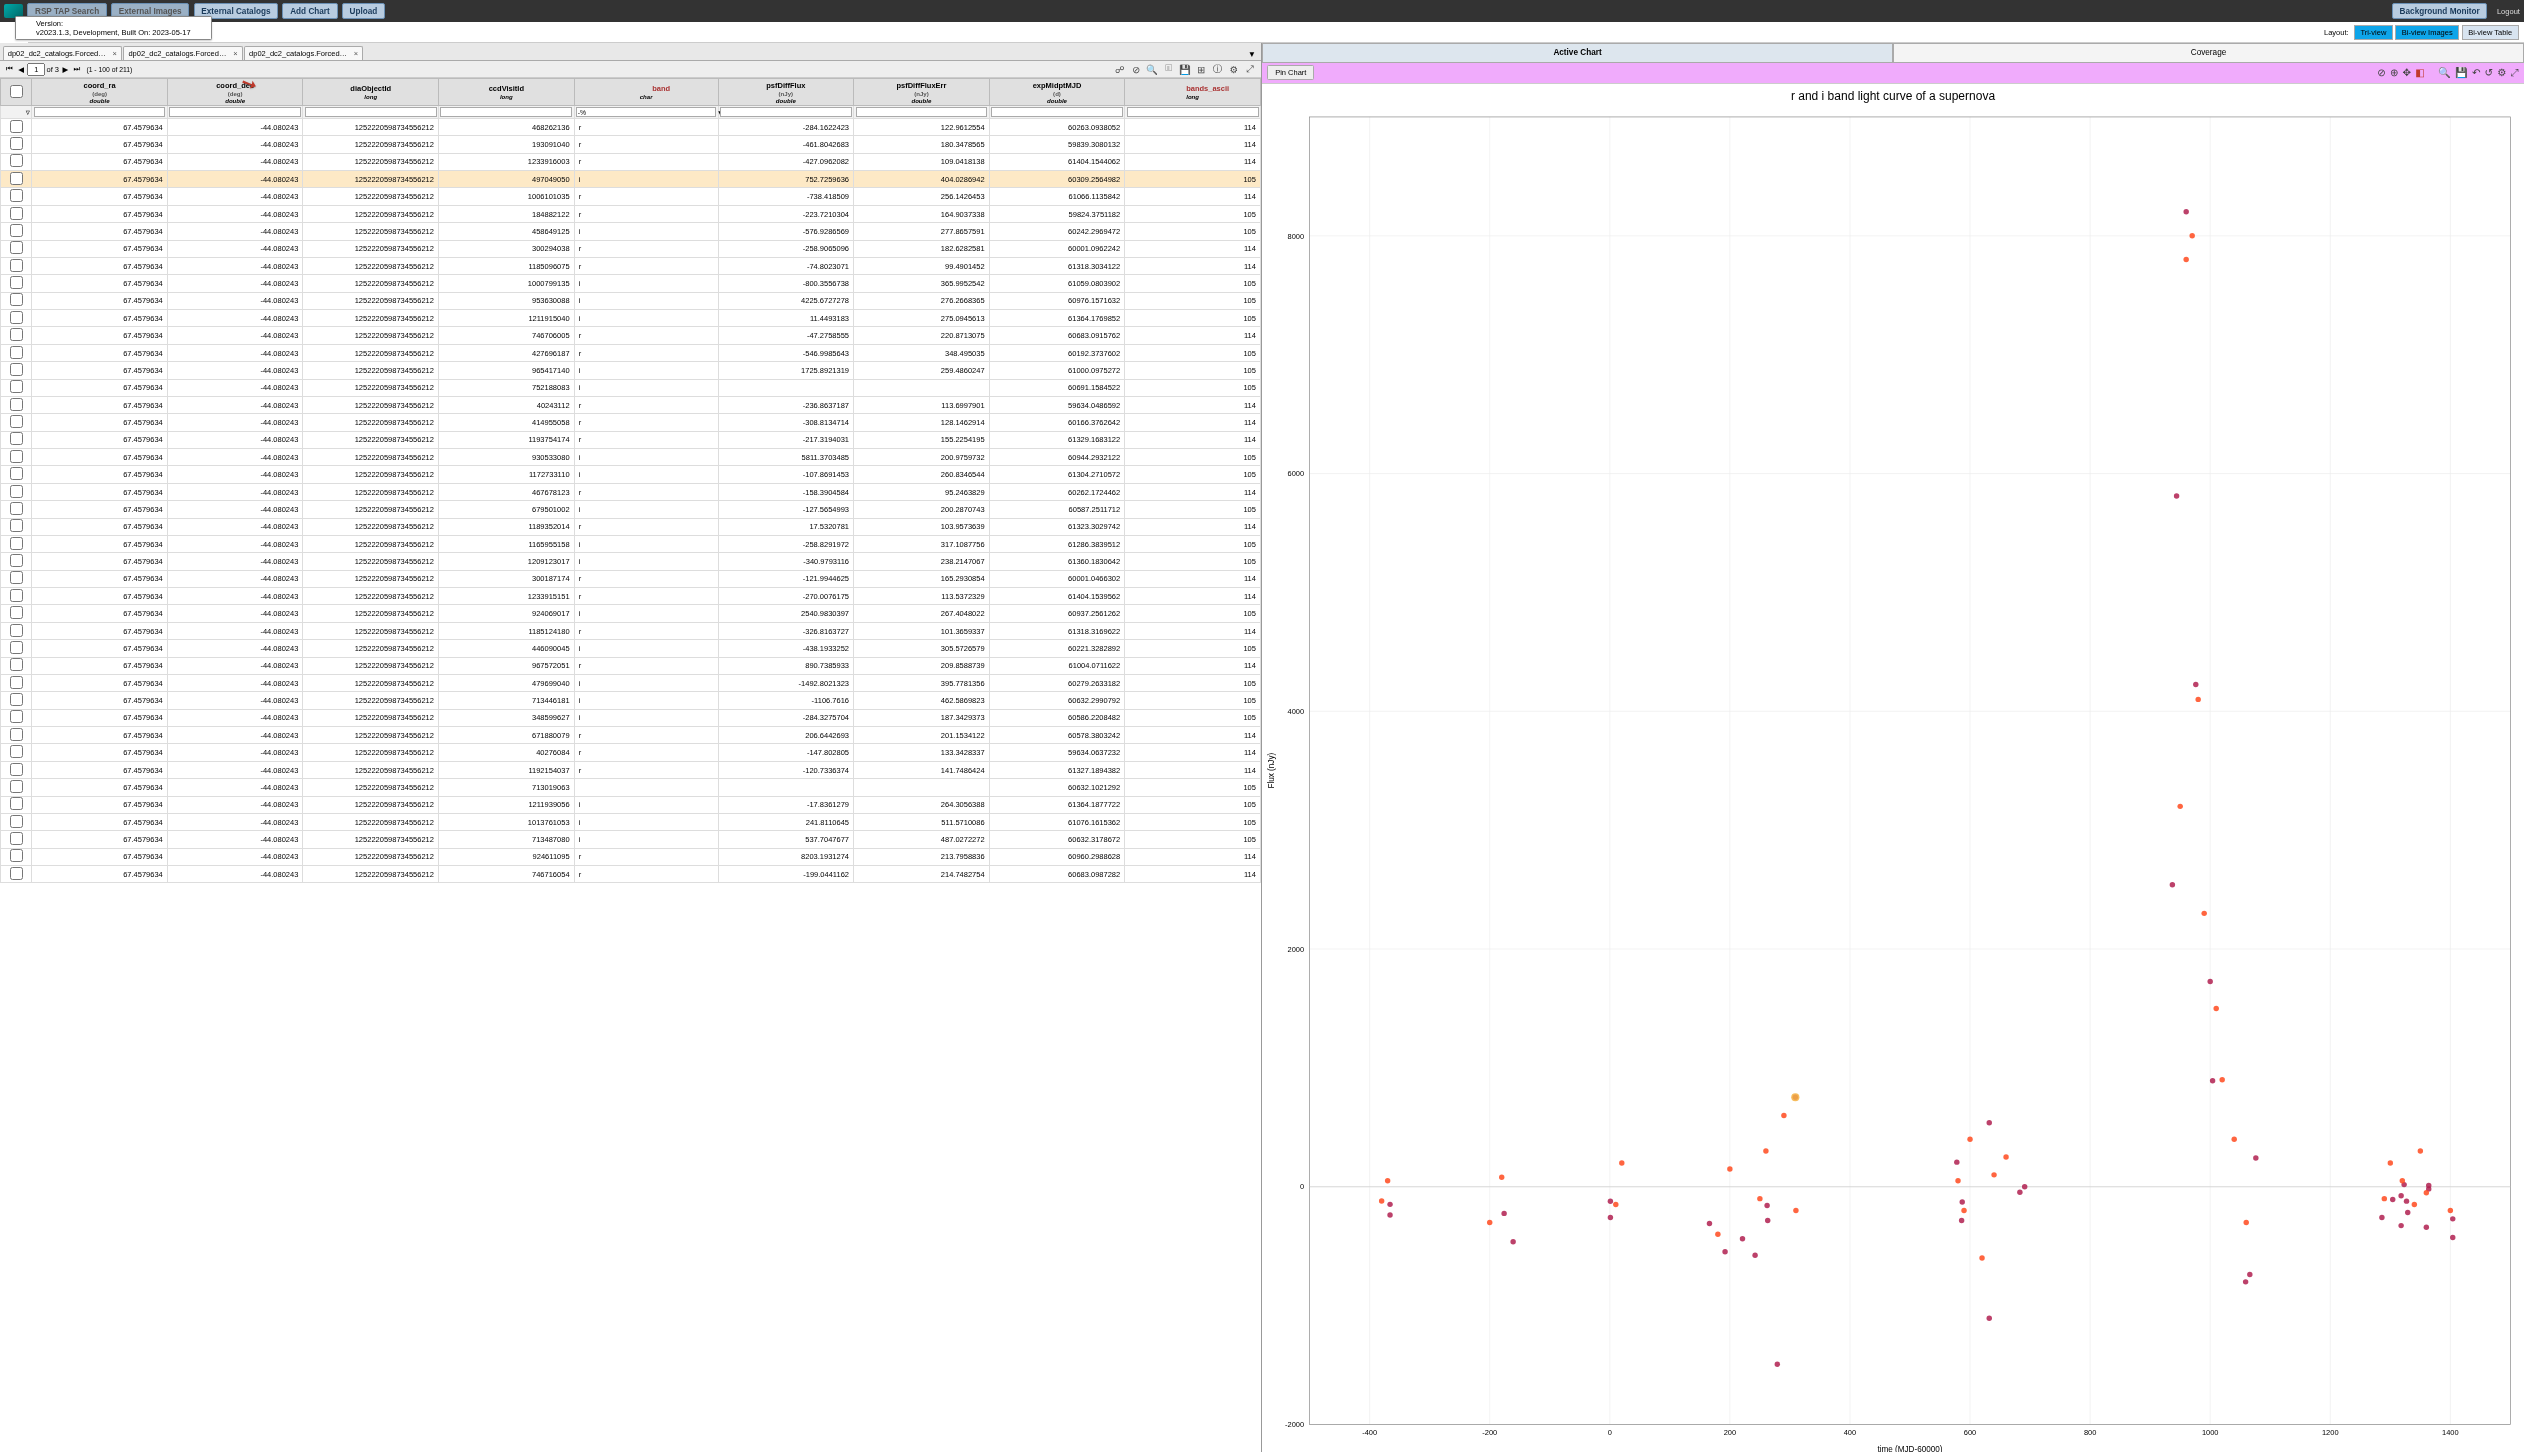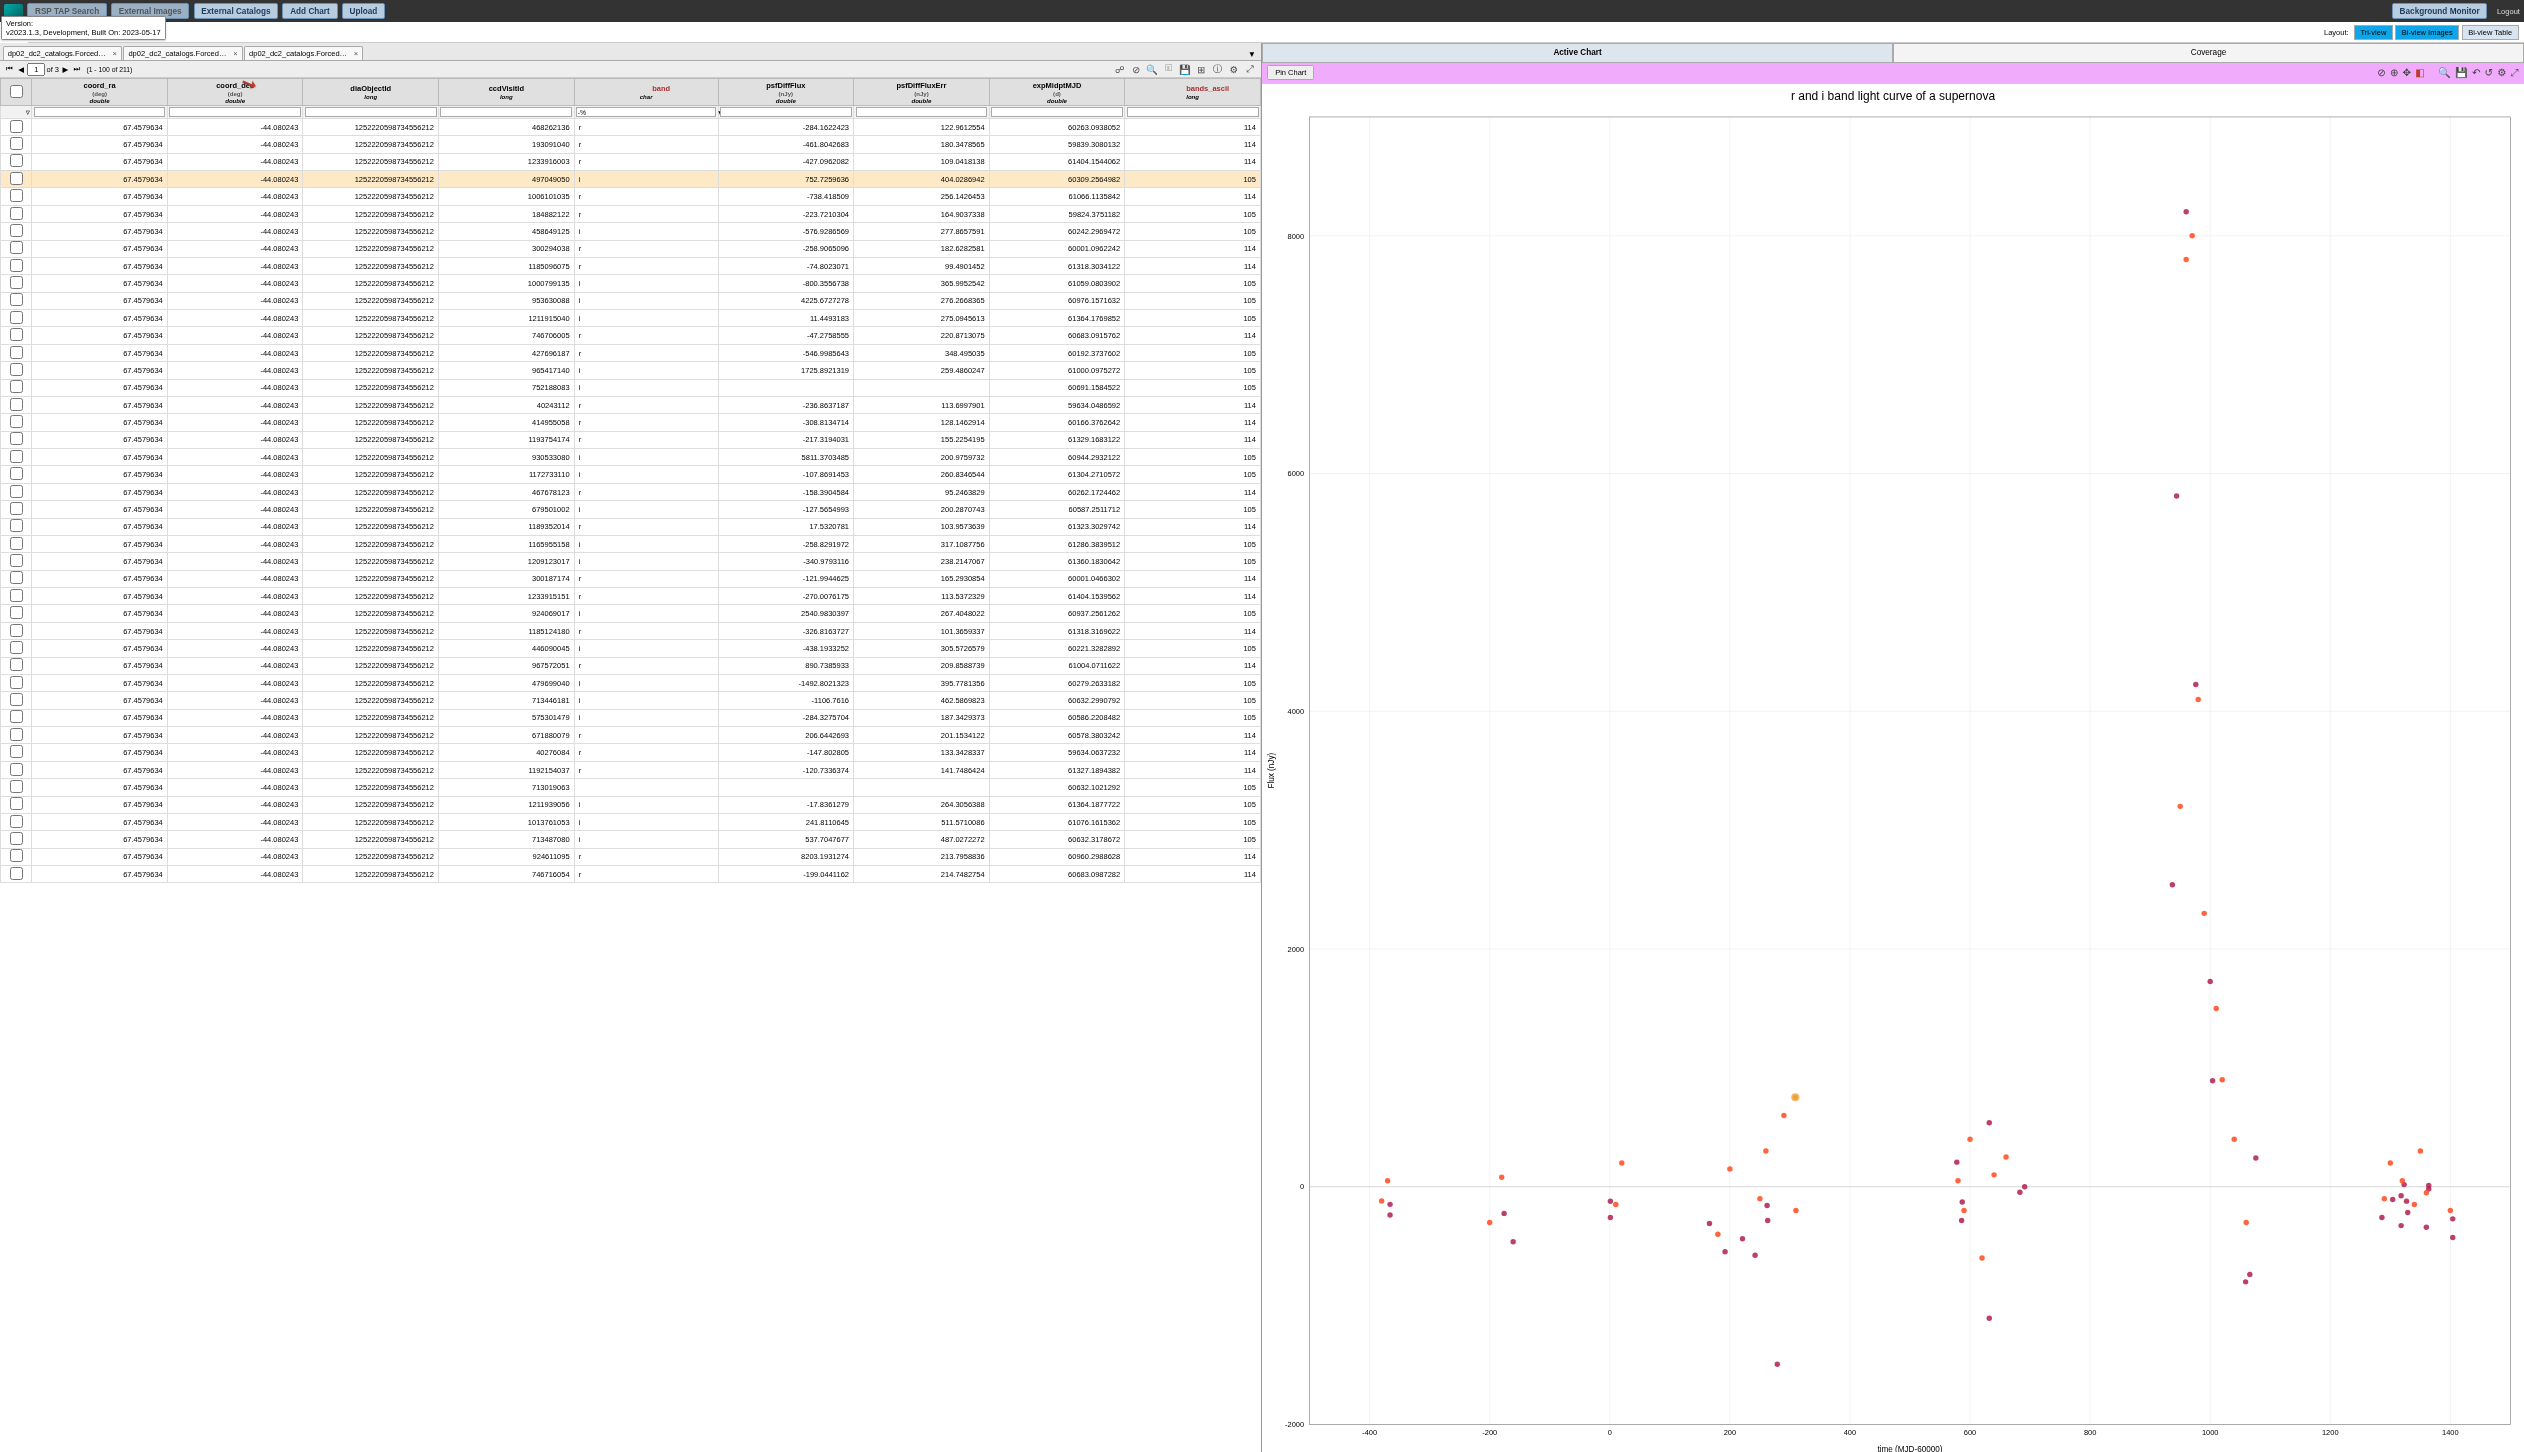--- a/index.html
+++ b/index.html
@@ -2,21 +2,21 @@
 <html style="font-size:11px"><head>
 <meta charset="utf-8">
 <style>
 * { box-sizing: border-box; margin: 0; padding: 0; font-family: Arial, Helvetica, sans-serif; }
 body { background: #fff; overflow: hidden; font-size: 7.5px; }
 .topbar { background: #333; height: 22px; display: flex; align-items: center; padding: 0 4.1px; gap: 4.1px; position: relative; }
 .topbar .logo { width: 19px; height: 13.6px; background: linear-gradient(135deg,#0aa,#066); border-radius: 2px; }
 .topbar button { background: #b8cce0; border: 0.7px solid #6a90b5; border-radius: 2px; padding: 2.7px 6.8px; font-size: 8.2px; font-weight: bold; color: #1a3a5a; cursor: pointer; }
 .topbar button.dim { background: #9ab0c5; color:#555; }
 .topbar .spacer { flex: 1; }
-.version-tip { position: absolute; top: 16.3px; left: 1px; background: #fff; border: 0.7px solid #888; padding: 2px 4px; font-size: 7.5px; z-index: 20; border-radius:1.4px; box-shadow:0 0.7px 2px rgba(0,0,0,0.2);}
+.version-tip { position: absolute; top: 16.3px; left: 15px; background: #fff; border: 0.7px solid #888; padding: 2px 20px; font-size: 7.5px; z-index: 20; border-radius:1.4px; box-shadow:0 0.7px 2px rgba(0,0,0,0.2);}
 .layout-row { display: flex; justify-content: flex-end; align-items: center; padding: 2.7px 5.4px; border-bottom: 0.7px solid #ccc; gap: 2.7px; margin-left: 28px; }
 .layout-row .label { margin-right: 2.7px; }
 .layout-row .tab { border: 0.7px solid #aaa; padding: 2px 5.4px; background: #0ea5e9; cursor: pointer; font-size:7.5px;}
 .layout-row .tab.active { background: #d8e4f0; }
 .main { display: flex; height: calc(100vh - 41px); }
 .left { width: 50%; border-right: 0.7px solid #999; display: flex; flex-direction: column; overflow:hidden;}
 .right { width: 50%; display: flex; flex-direction: column; overflow:hidden;}
 .tabbar { display: flex; background: #e8e8e8; border-bottom: 0.7px solid #aaa; padding: 2.7px 2.7px 0; gap: 1.4px; align-items:center;}
 .tabbar .filetab { background: #f8f8f8; border: 0.7px solid #aaa; border-bottom: none; padding: 2px 4.1px; font-size: 7.5px; display: flex; align-items: center; gap: 2.7px; border-radius:2px 2px 0 0; max-width:122px;}
 .tabbar .filetab .x { cursor: pointer; color:#555; }
@@ -551,21 +551,21 @@
               <td>-1106.7616</td>
               <td>462.5869823</td>
               <td>60632.2990792</td>
               <td>105</td>
             </tr>
             <tr>
               <td class="c"><input type="checkbox" style=""></td>
               <td>67.4579634</td>
               <td>-44.080243</td>
               <td>1252220598734556212</td>
-              <td>575301479</td>
+              <td>348599627</td>
               <td class="l">i</td>
               <td>-284.3275704</td>
               <td>187.3429373</td>
               <td>60586.2208482</td>
               <td>105</td>
             </tr>
             <tr>
               <td class="c"><input type="checkbox" style=""></td>
               <td>67.4579634</td>
               <td>-44.080243</td>

